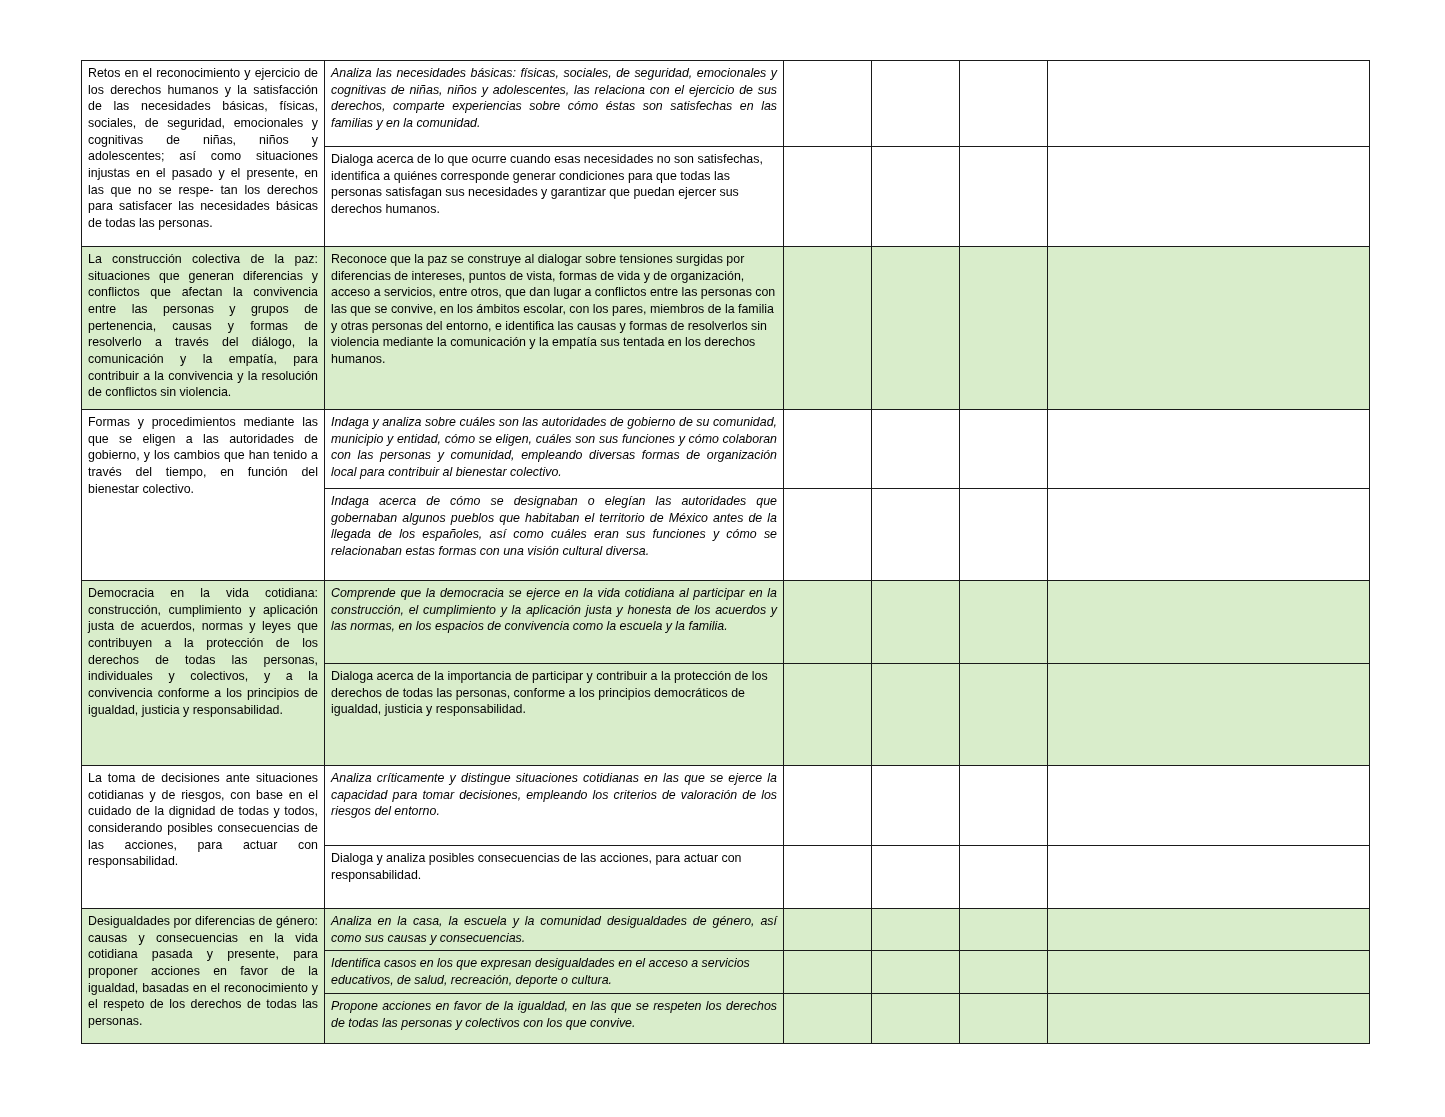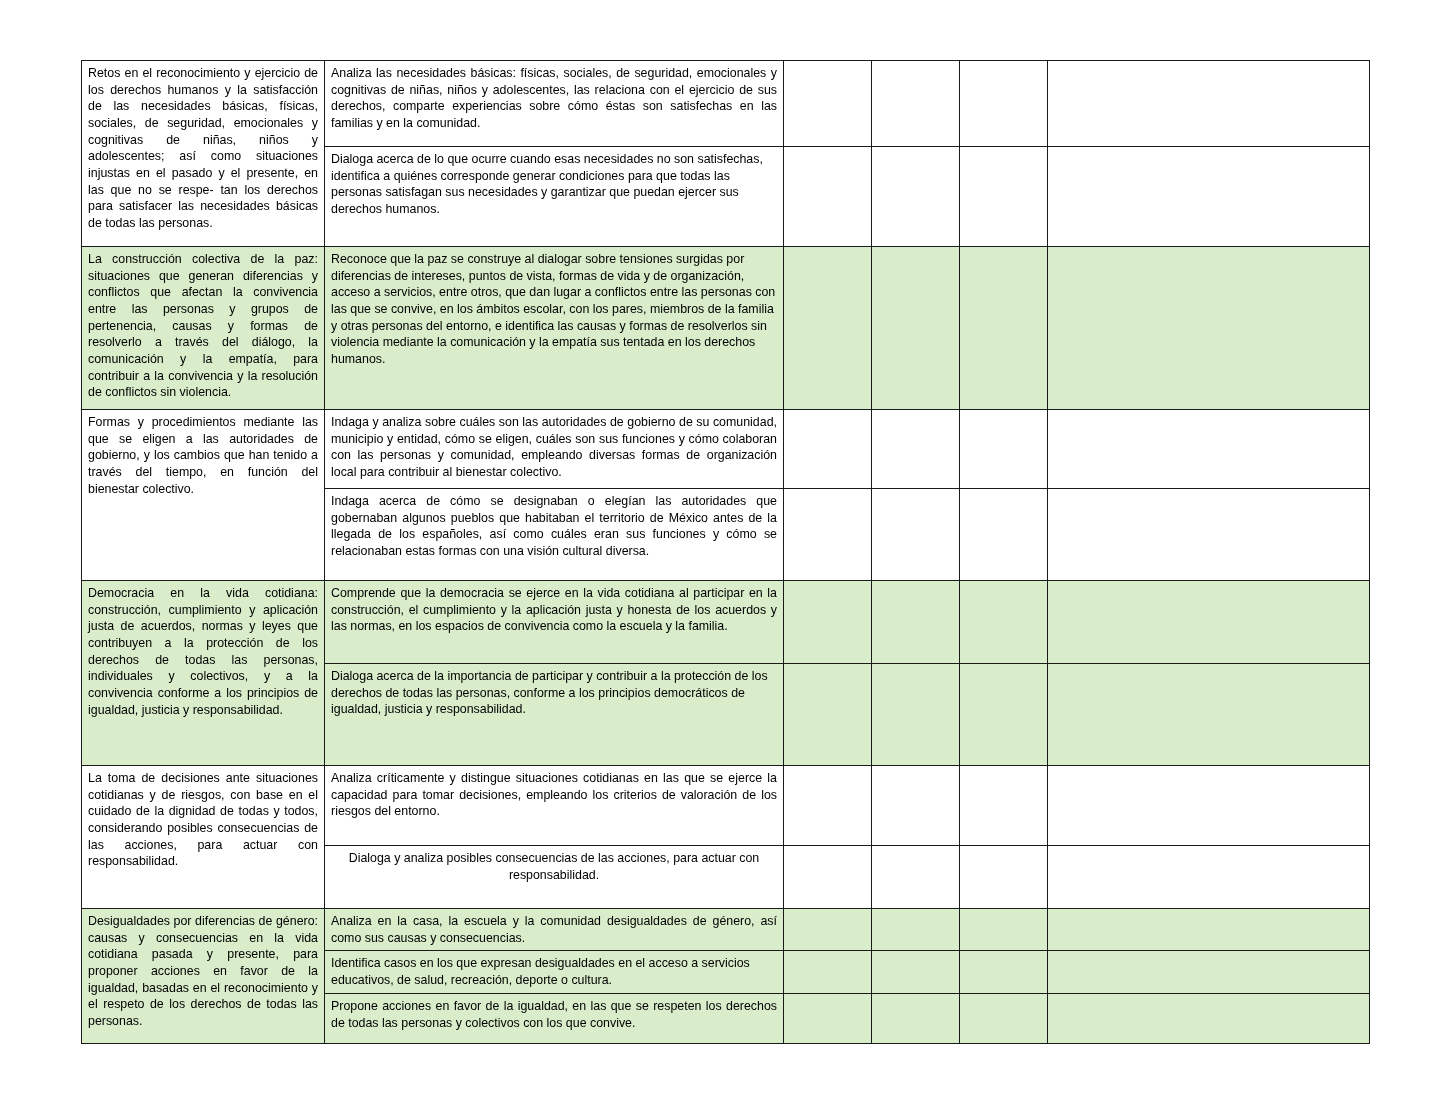--- a/index.html
+++ b/index.html
@@ -55,20 +55,21 @@
     padding-top: 5px;
   }
   td.learn {
     padding-left: 7px;
     padding-right: 7px;
     padding-top: 5px;
   }
   td.learn.just {
     text-align: justify;
     text-justify: inter-word;
+    font-style: italic;
   }
   td.blank { padding: 0; }
 
   tr.green > td { background: #d9edcb; }
   tr.white > td { background: #ffffff; }
 
   .topic-inner { display: block; }
 </style>
 </head>
 <body>
@@ -149,38 +150,38 @@
         <tr class="white" style="height: 80px;">
           <td class="topic" rowspan="2">
             <span class="topic-inner">La toma de decisiones ante situaciones cotidianas y de riesgos, con base en el cuidado de la dignidad de todas y todos, considerando posibles consecuencias de las acciones, para actuar con responsabilidad.</span>
           </td>
           <td class="learn just">Analiza críticamente y distingue situaciones cotidianas en las que se ejerce la capacidad para tomar decisiones, empleando los criterios de valoración de los riesgos del entorno.</td>
           <td class="blank">&nbsp;</td>
           <td class="blank">&nbsp;</td>
           <td class="blank">&nbsp;</td>
           <td class="blank">&nbsp;</td>
         </tr>
-        <tr class="white" style="height: 63px; text-align: center;">
+        <tr class="white" style="height: 63px;">
           <td class="learn">Dialoga y analiza posibles consecuencias de las acciones, para actuar con responsabilidad.</td>
           <td class="blank">&nbsp;</td>
           <td class="blank">&nbsp;</td>
           <td class="blank">&nbsp;</td>
           <td class="blank">&nbsp;</td>
         </tr>
         <tr class="green" style="height: 38px;">
           <td class="topic" rowspan="3">
             <span class="topic-inner">Desigualdades por diferencias de género: causas y consecuencias en la vida cotidiana pasada y presente, para proponer acciones en favor de la igualdad, basadas en el reconocimiento y el respeto de los derechos de todas las personas.</span>
           </td>
           <td class="learn just">Analiza en la casa, la escuela y la comunidad desigualdades de género, así como sus causas y consecuencias.</td>
           <td class="blank">&nbsp;</td>
           <td class="blank">&nbsp;</td>
           <td class="blank">&nbsp;</td>
           <td class="blank">&nbsp;</td>
         </tr>
-        <tr class="green" style="height: 43px;">
+        <tr class="green" style="height: 43px; font-style: italic;">
           <td class="learn">Identifica casos en los que expresan desigualdades en el acceso a servicios educativos, de salud, recreación, deporte o cultura.</td>
           <td class="blank">&nbsp;</td>
           <td class="blank">&nbsp;</td>
           <td class="blank">&nbsp;</td>
           <td class="blank">&nbsp;</td>
         </tr>
         <tr class="green" style="height: 50px;">
           <td class="learn just">Propone acciones en favor de la igualdad, en las que se respeten los derechos de todas las personas y colectivos con los que convive.</td>
           <td class="blank">&nbsp;</td>
           <td class="blank">&nbsp;</td>

